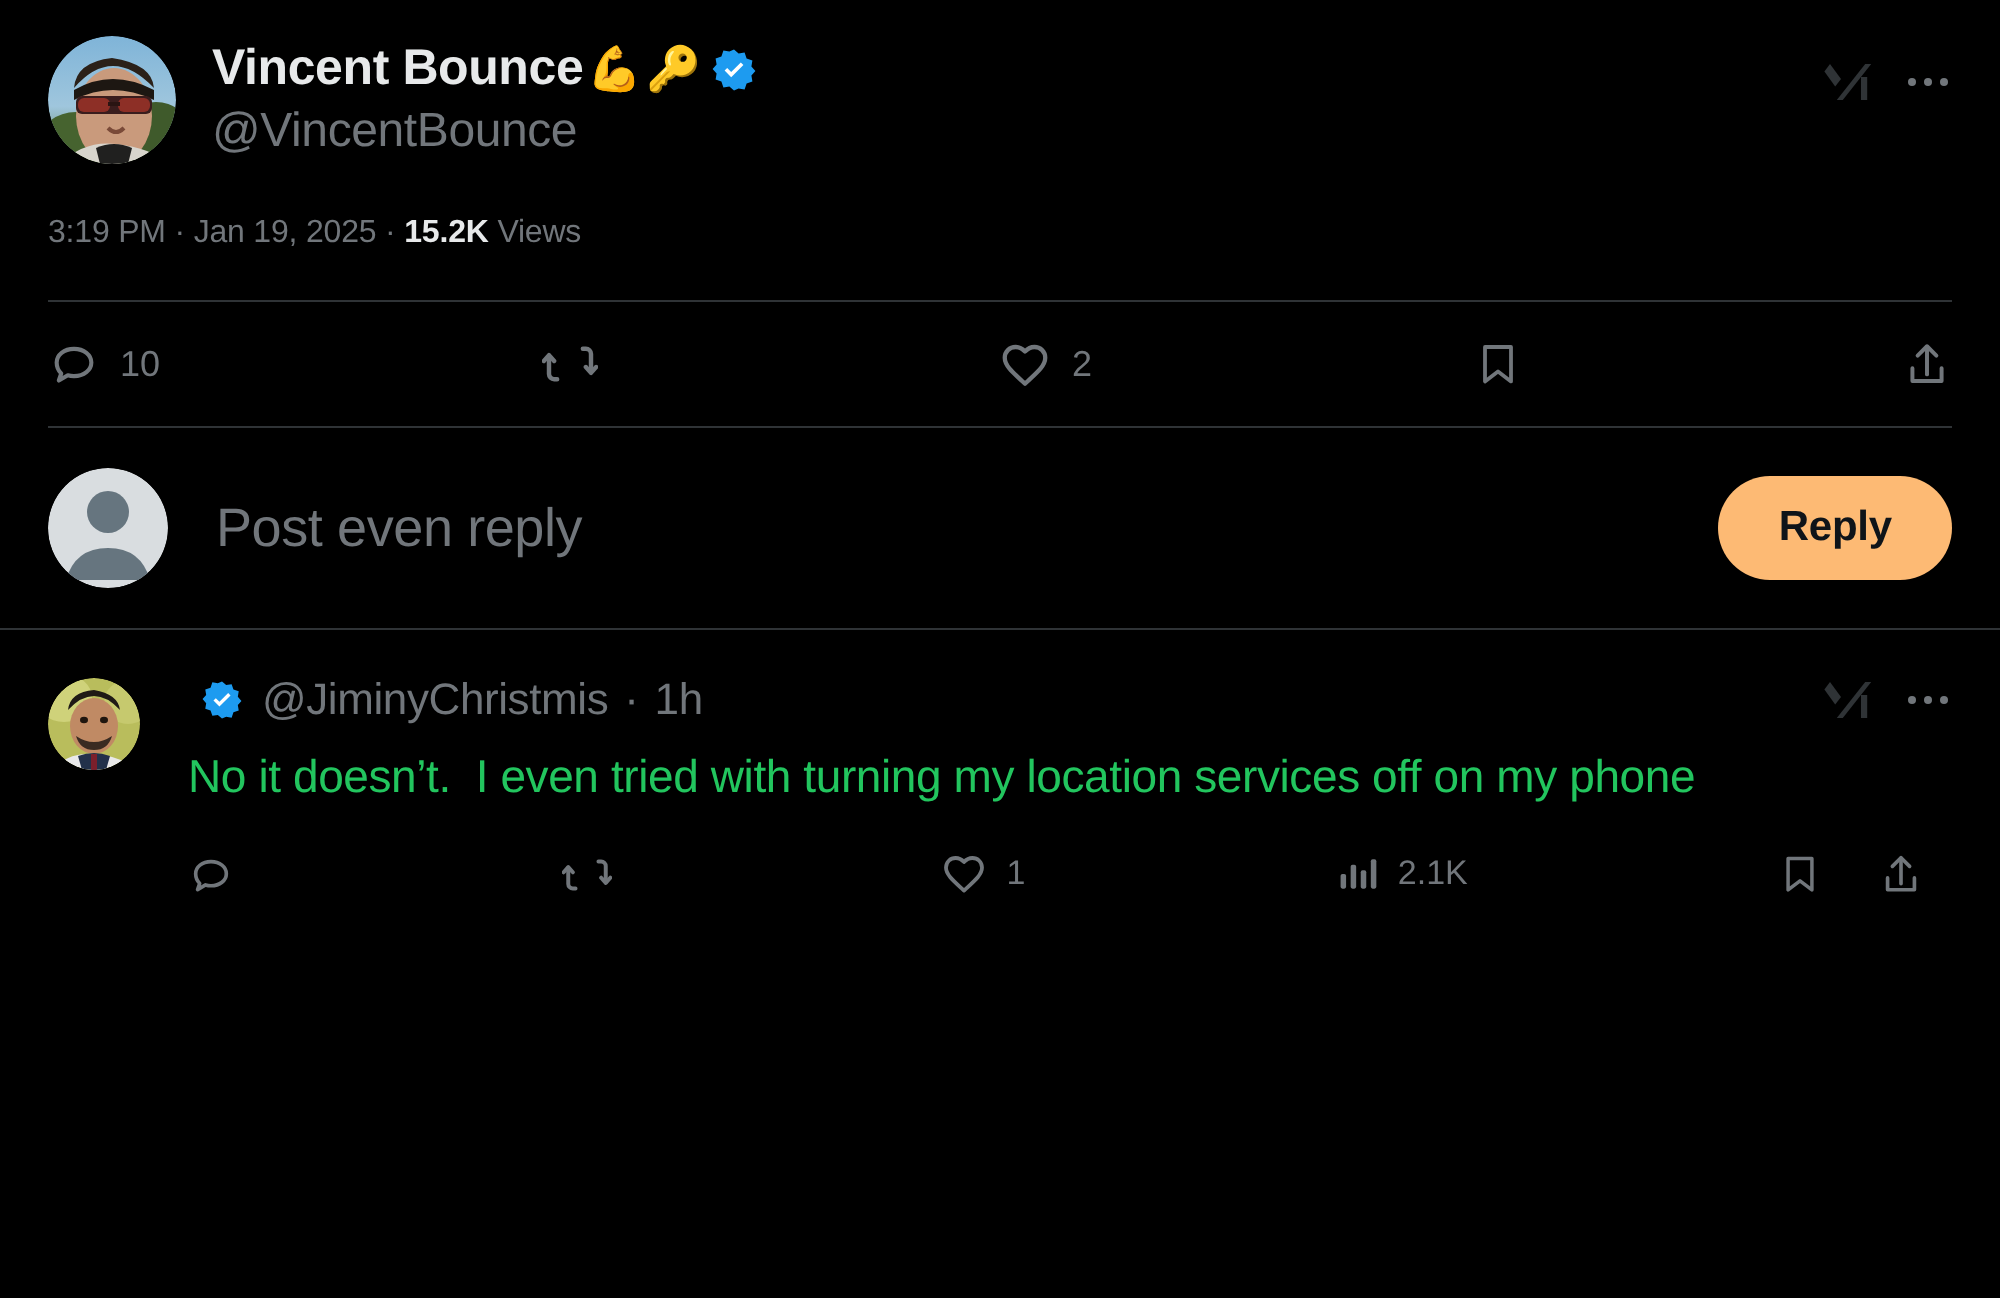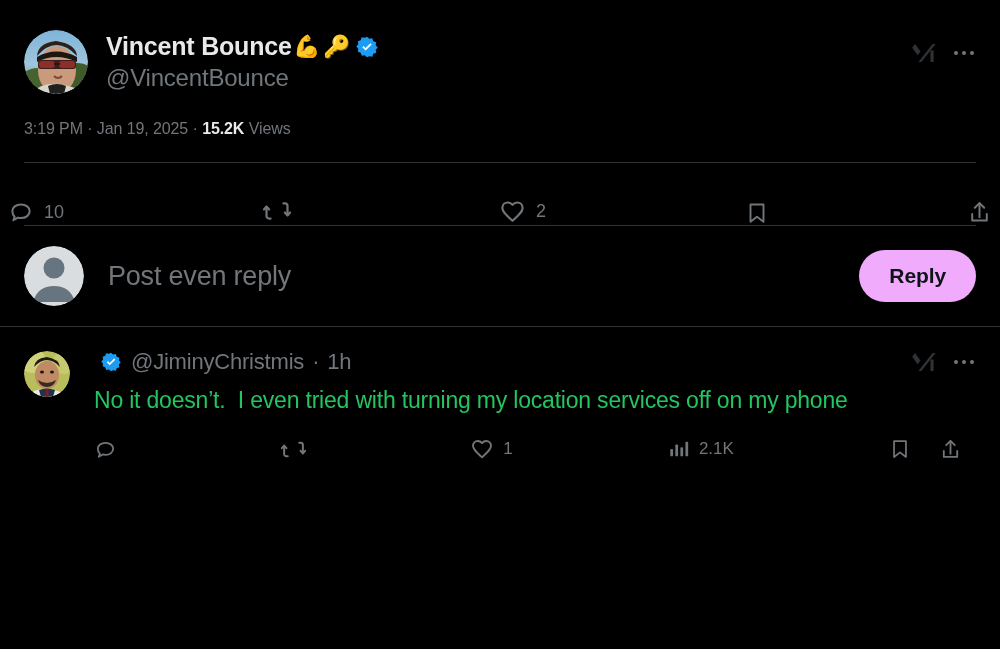--- a/index.html
+++ b/index.html
@@ -3,21 +3,21 @@
 <meta charset="utf-8">
 <style>
   * { margin:0; padding:0; box-sizing:border-box; }
   html, body {
     width:1000px; height:649px;
     background:#000000;
     font-family:"Liberation Sans", sans-serif;
     color:#e7e9ea;
     overflow:hidden;
   }
-  .page { position:relative; width:1000px; height:461px; background:#000;margin-top:12px; }
+  .page { position:relative; width:1000px; height:461px; background:#000; }
   .divider { height:1px; background:#2f3336; }
   .divider.inset { margin:0 24px; }
   .divider.full { margin:0; }
 
   
   .main-tweet { padding:18px 24px 0 24px; }
   .mt-head { display:flex; align-items:flex-start; }
   .avatar {
     width:64px; height:64px; border-radius:50%;
     flex:0 0 64px; overflow:hidden; position:relative;
@@ -51,38 +51,38 @@
     font-size:27px; line-height:1.3; color:#e7e9ea;
     margin-top:24px; letter-spacing:-0.2px;
   }
   .mt-meta {
     font-size:16px; color:#71767b; margin-top:26px; letter-spacing:-0.1px;
   }
   .mt-meta b { color:#e7e9ea; font-weight:bold; }
 
   
   .actionbar-main {
-    display:flex; align-items:flex-end;
-    height:62px; padding:0 8px;
+    display:flex; align-items:center;
+    height:62px; padding:0 24px;
   }
   .act { display:flex; align-items:center; gap:10px; color:#71767b; }
   .act svg { display:block; }
   .act .cnt { font-size:18px; color:#71767b; }
   .sp { flex:1 1 auto; }
 
   
   .composer { display:flex; align-items:center; padding:16px 24px; height:100px; }
   .ph-avatar { width:60px; height:60px; border-radius:50%; flex:0 0 60px; overflow:hidden; }
   .ph-avatar svg { display:block; width:100%; height:100%; }
   .composer-ph {
     font-size:27px; color:#71767b; margin-left:24px; letter-spacing:-0.2px;
     flex:1 1 auto;
   }
   .reply-btn {
-    background:#f0abfc; color:#0f1419;
+    background:#fdba74; color:#0f1419;
     font-size:21px; font-weight:bold;
     border:none; border-radius:9999px;
     padding:14px 30px; cursor:default;
     letter-spacing:-0.1px;
   }
 
   
   .reply-tweet { padding:22px 24px 0 24px; display:flex; }
   .rt-avatar {
     width:46px; height:46px; border-radius:50%;

